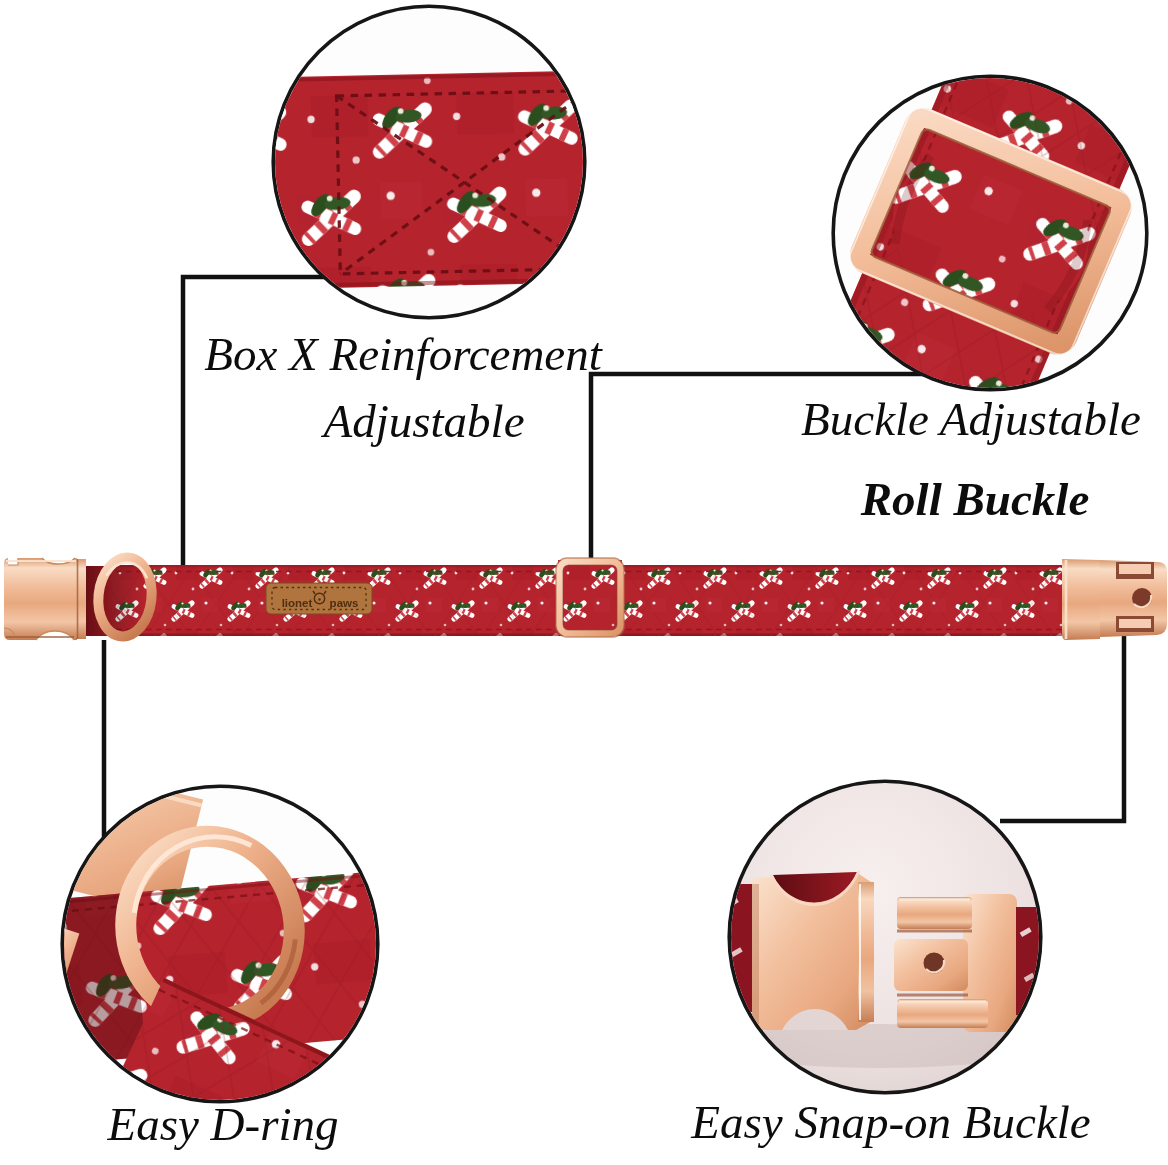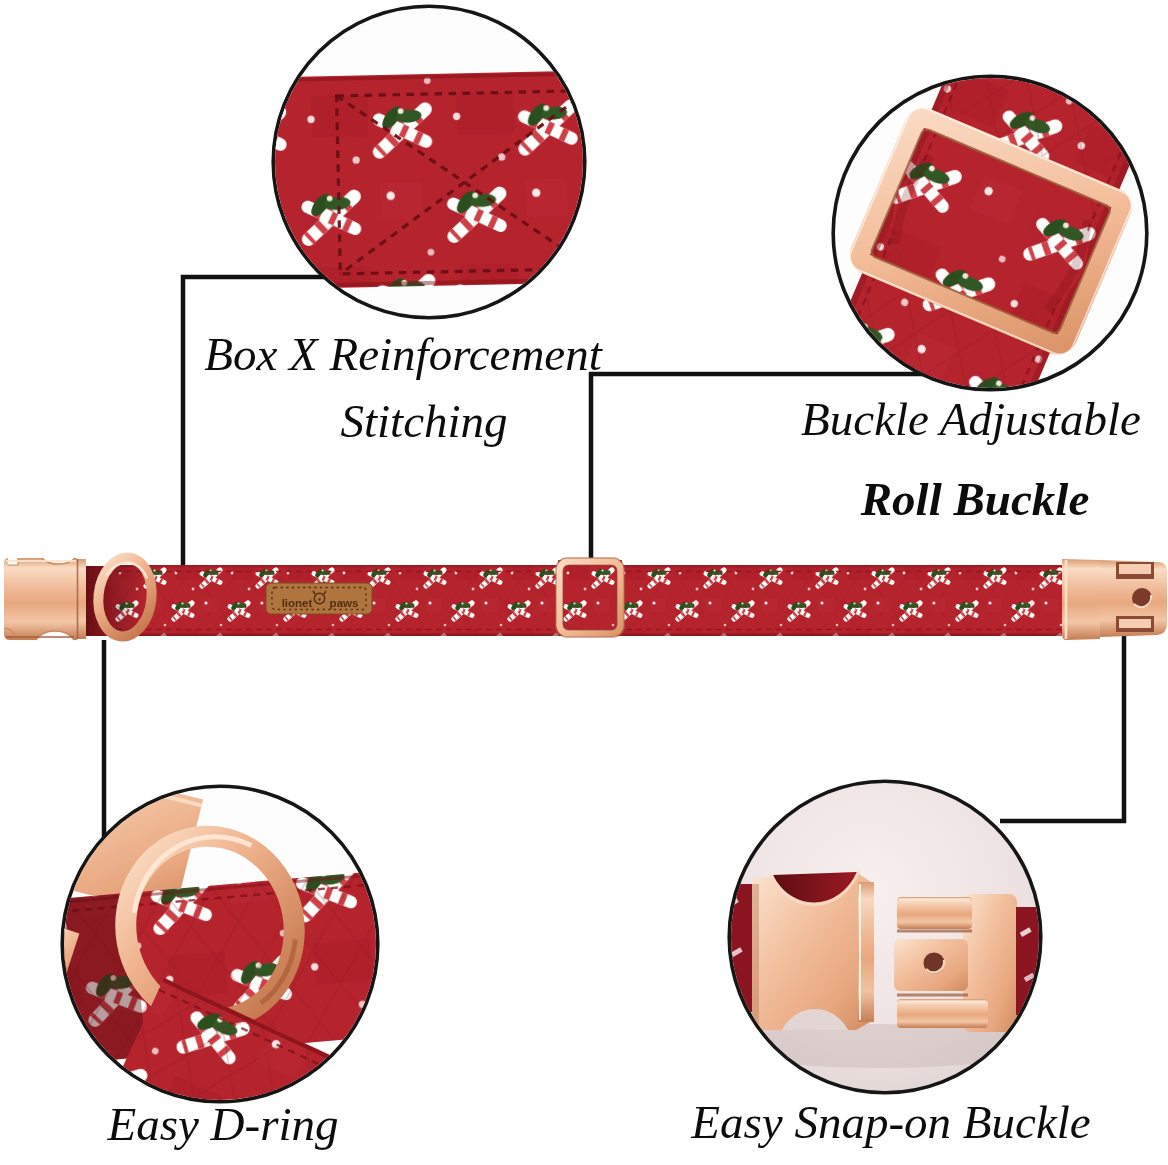--- a/index.html
+++ b/index.html
@@ -300,19 +300,19 @@
       <rect x="1119" y="564" width="32" height="10" fill="#f6cdb2"></rect>
       <circle cx="1142" cy="598" r="10" fill="#7c3b2a"></circle>
       <path d="M 1134,604 A 10,10 0 0 0 1151,595" fill="none" stroke="#f9d9c2" stroke-width="2.2"></path>
       <rect x="1116" y="616" width="38" height="16" fill="#8a4a33"></rect>
       <rect x="1119" y="619" width="32" height="9" fill="#f6cdb2"></rect>
     </g>
   </g>
 </svg>
 
 <div class="label-line" style="left:403px;top:316px;margin-top:15px;">Box X Reinforcement</div>
-<div class="label-line" style="left:424px;top:398px;">Stitching</div>
+<div class="label-line" style="left:424px;top:398px;">Adjustable</div>
 <div class="label-line" style="left:971px;top:396px;">Buckle Adjustable</div>
 <div class="label-line" style="left:975px;top:476px;font-weight:bold;">Roll Buckle</div>
 <div class="label-line" style="left:223px;top:1101px;">Easy D-ring</div>
 <div class="label-line" style="left:891px;top:1099px;">Easy Snap-on Buckle</div>
 
 </div>
 
 </body></html>

